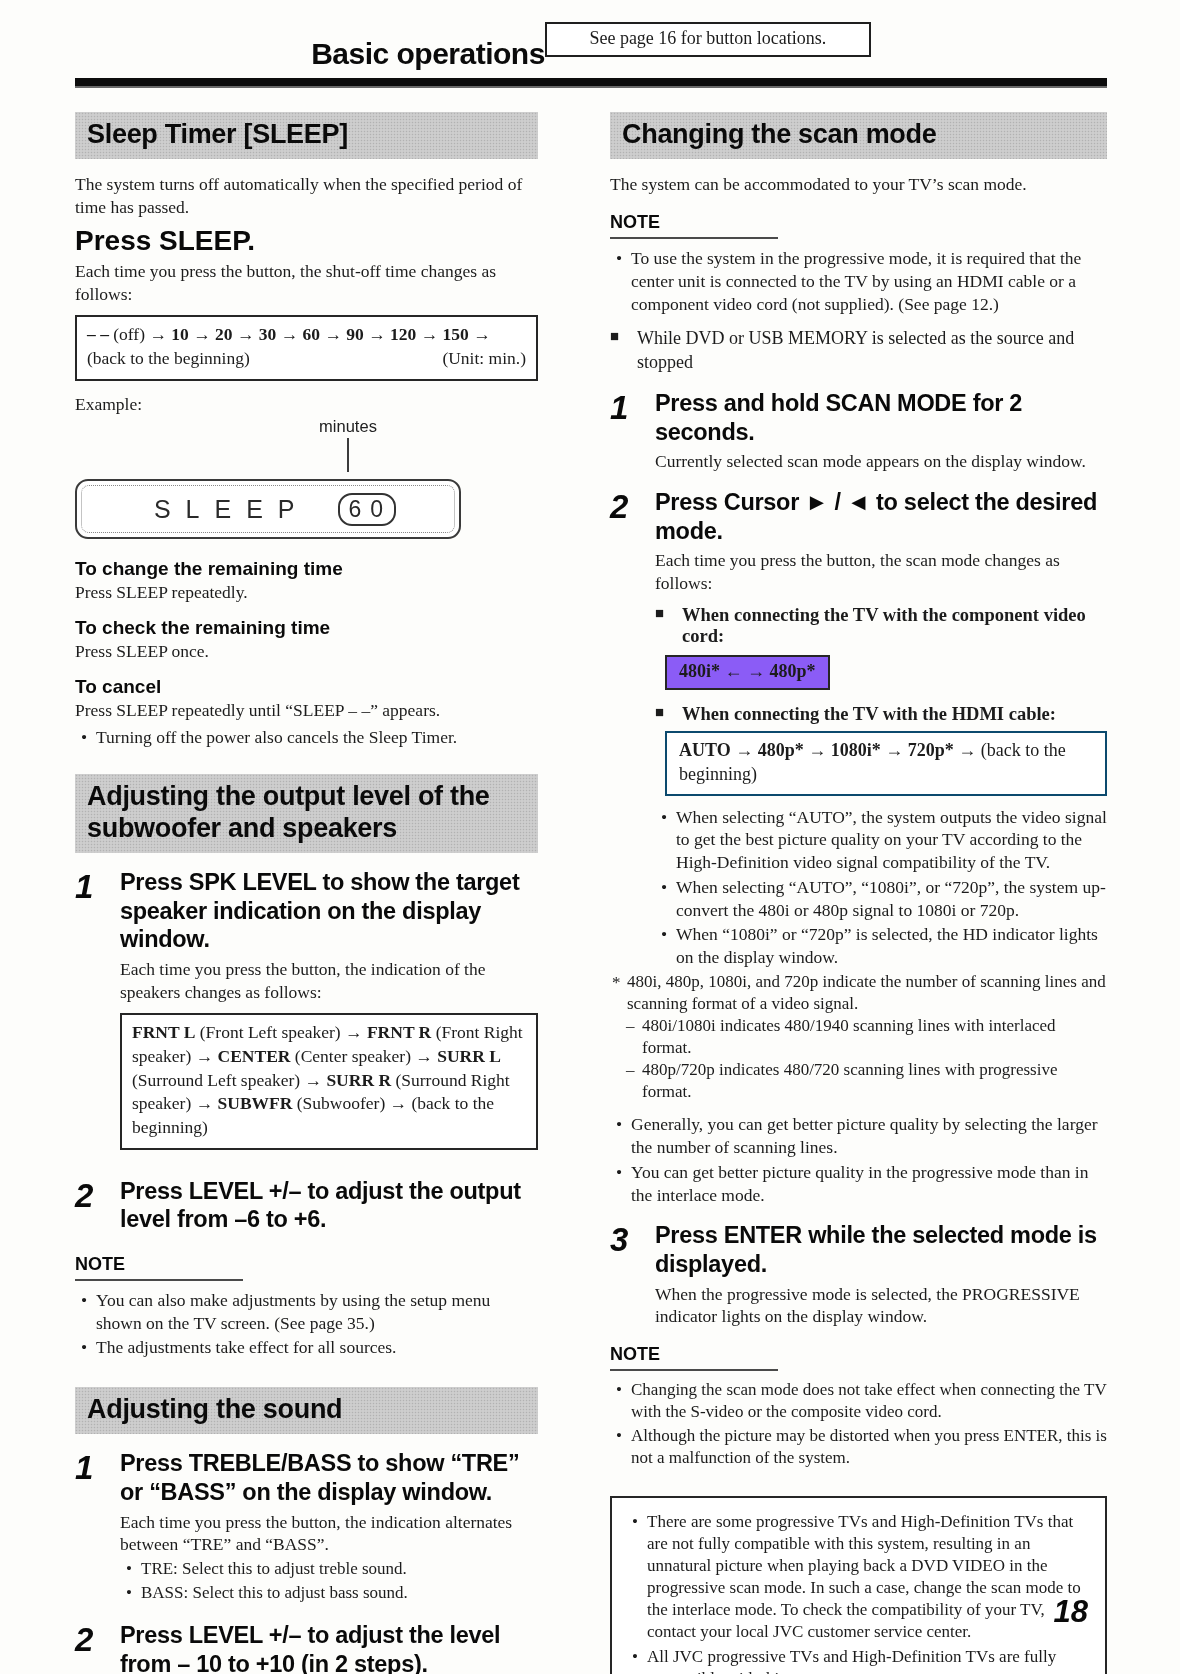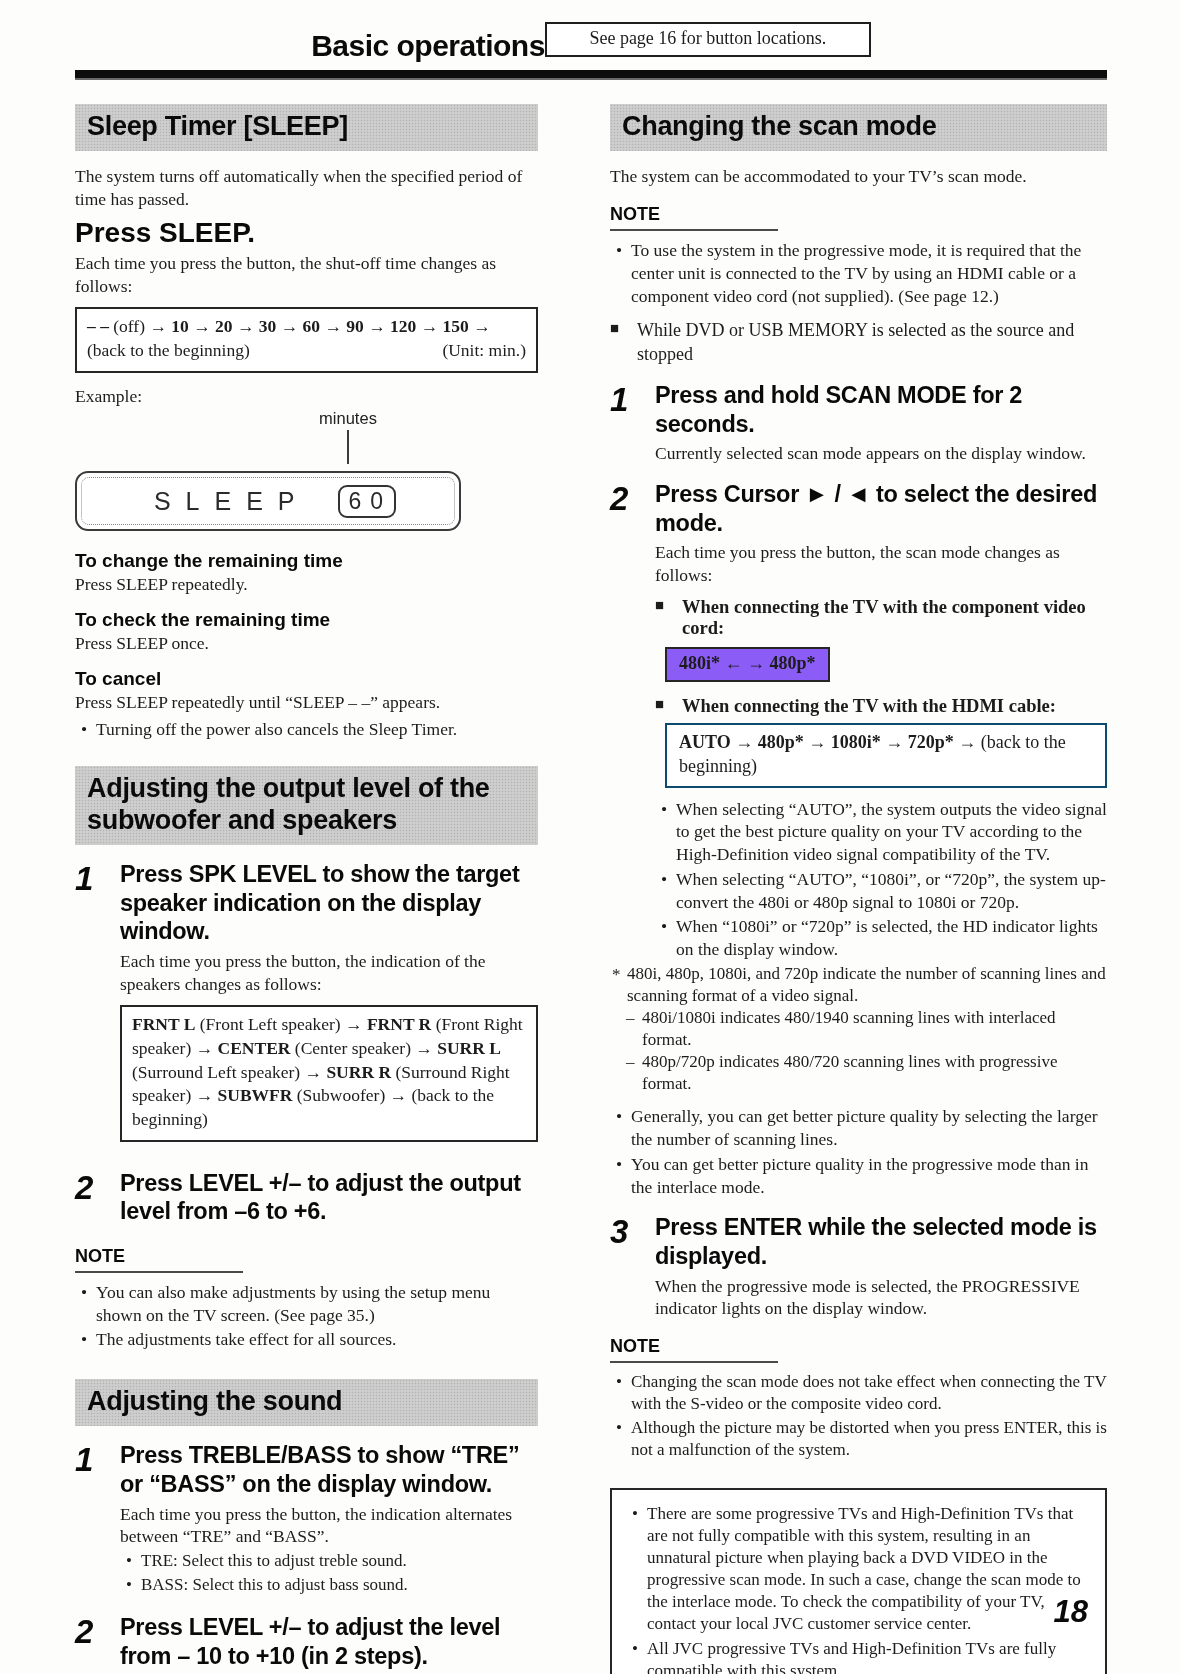--- a/index.html
+++ b/index.html
@@ -12,21 +12,21 @@
 
   
   .header-row { display:flex; justify-content:center; align-items:flex-end; }
   .header-title {
     font-family:"Liberation Sans","DejaVu Sans",sans-serif;
     font-weight:bold; font-size:30px; letter-spacing:-0.5px; color:#0b0b0b;
     padding-bottom:2px;
   }
   .ref-box {
     border:2px solid #1f1f1f; width:306px; text-align:center;
-    font-size:18px; padding:4px 8px 6px; margin-bottom:8px; background:#fff;
+    font-size:18px; padding:4px 8px 6px; margin-bottom:16px; background:#fff;
   }
   .header-rule { height:8px; background:#0d0d0d; margin-top:5px; border-bottom:2px solid #6a6a6a; }
 
   
   .columns { display:flex; gap:72px; margin-top:24px; }
   .col-left  { width:463px; flex:none; }
   .col-right { width:497px; flex:none; }
 
   
   .section-bar {
@@ -62,21 +62,21 @@
   .display-window {
     position:absolute; left:0; top:62px; width:382px; height:56px;
     border:2px solid #3a3a3a; border-radius:13px; background:#fff;
   }
   .display-inner {
     position:absolute; inset:4px; border:1px dotted #8a8a8a; border-radius:8px;
     display:flex; align-items:center; justify-content:center; gap:28px;
     font-family:"Liberation Sans","DejaVu Sans",sans-serif; color:#2a2a2a;
   }
   .display-text { font-size:25px; letter-spacing:15px; margin-left:14px; }
-  .display-value { font-size:23px; letter-spacing:9px; border:2px solid #333; border-radius:9px; padding:1px 2px 1px 9px; }
+  .display-value { font-size:23px; letter-spacing:9px; border:2px solid #333; border-radius:14px; padding:1px 2px 1px 9px; }
 
   
   .sub { margin-top:13px; }
   .sub-title { font-family:"Liberation Sans","DejaVu Sans",sans-serif; font-weight:bold; font-size:19px; color:#0a0a0a; margin-bottom:1px; }
 
   
   .bullet { position:relative; padding-left:21px; font-size:17.5px; line-height:1.3; margin:2px 0; }
   .bullet::before { content:"•"; position:absolute; left:6px; top:0; }
   .bullet-sm { font-size:17px; }
 

